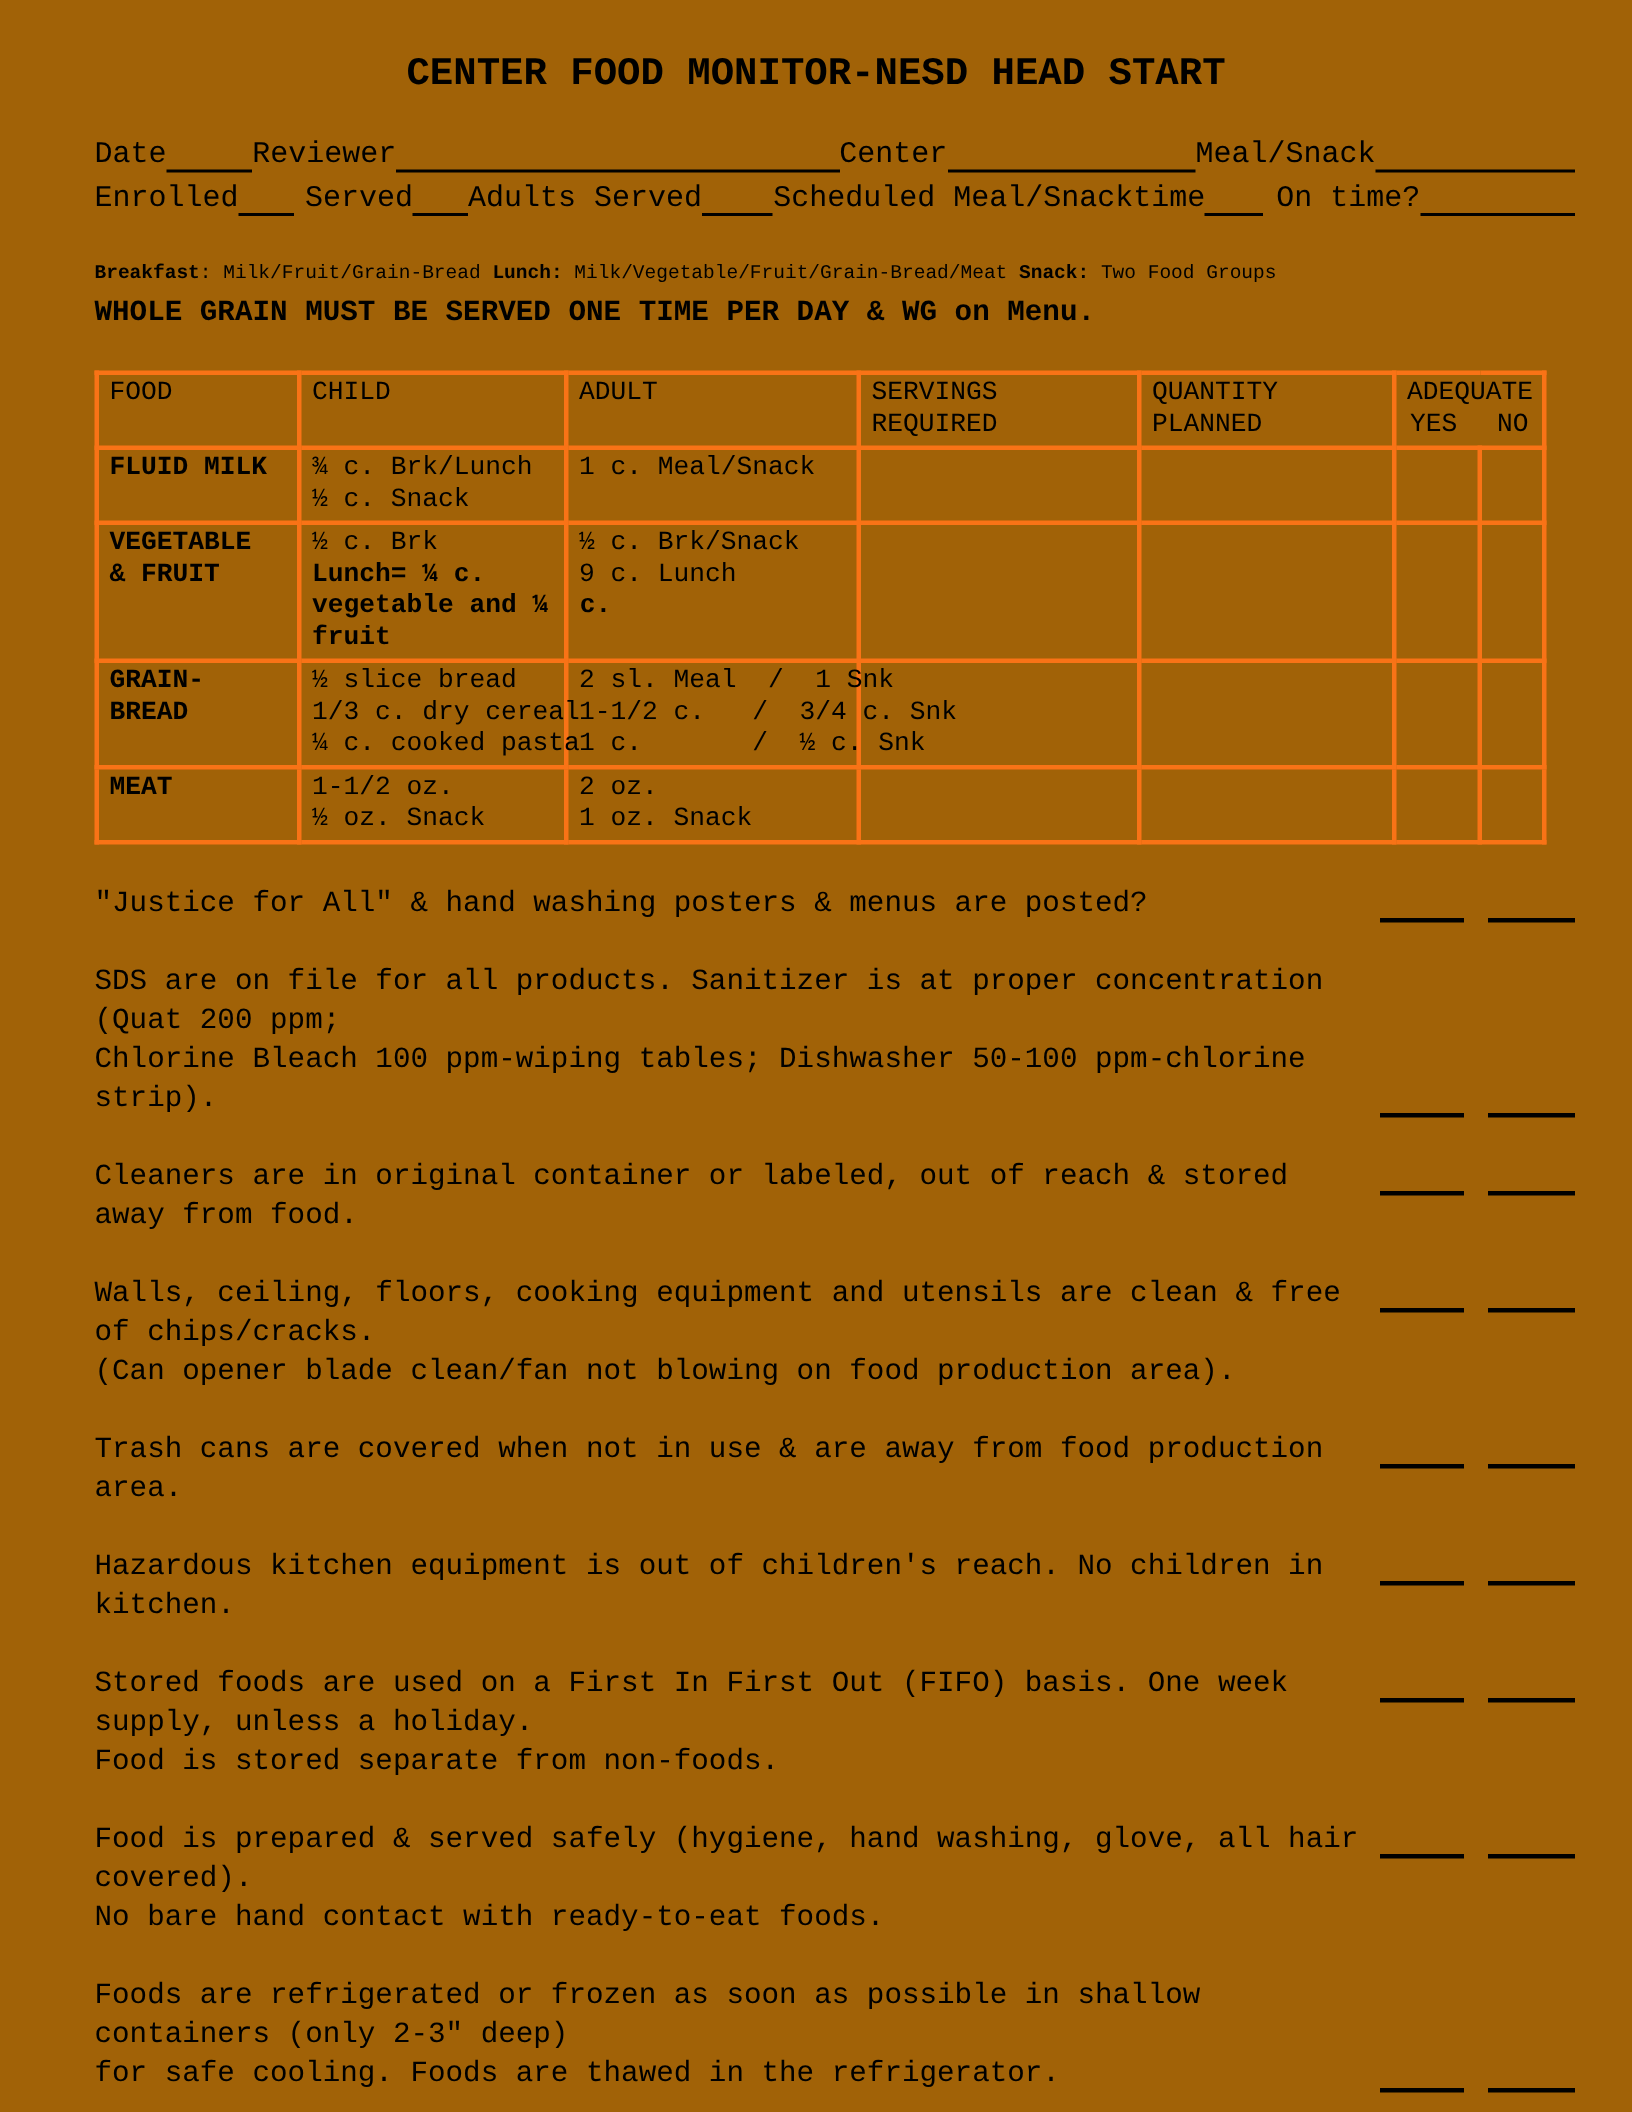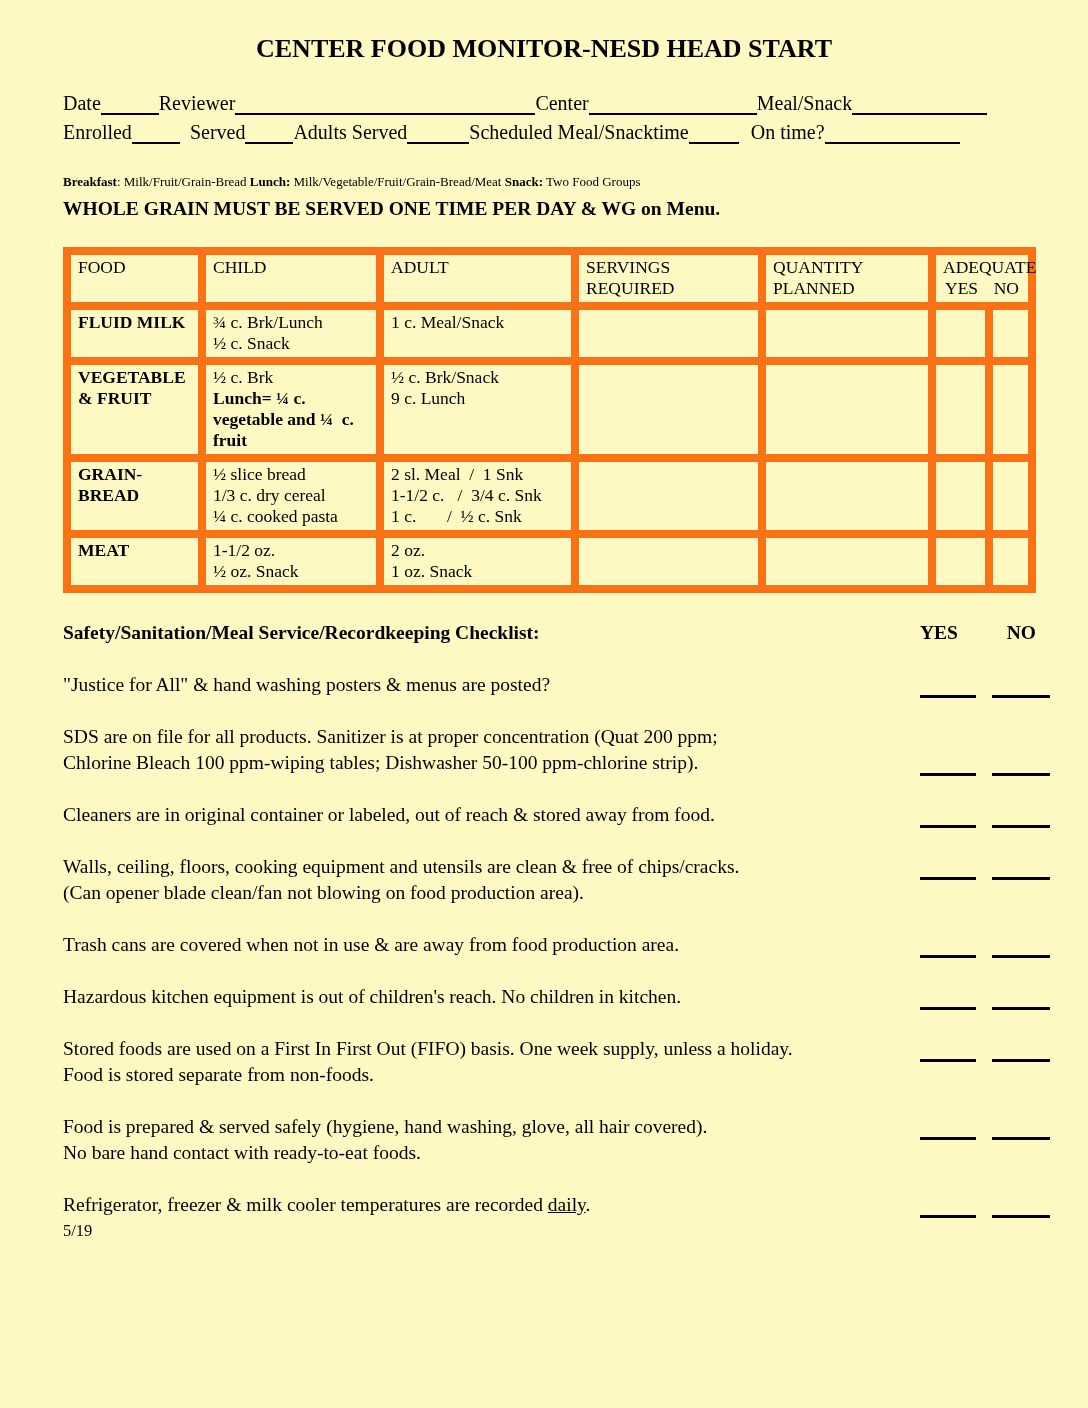--- a/index.html
+++ b/index.html
@@ -1,34 +1,34 @@
 <!DOCTYPE html>
 <html><head>
 <meta charset="utf-8">
 <style>
   html,body{margin:0;padding:0;background:#888;}
   .page{
     width:1088px;height:1408px;box-sizing:border-box;
-    margin:0 auto;background:#fef9c3;color:#000;
+    margin:0 auto;background:#a16207;color:#000;
     padding:34px 38px 0 63px;
-    font-family:Liberation Serif, serif;
+    font-family:Liberation Mono, monospace;
     position:relative;overflow:hidden;
   }
   .title{
     font-size:26px;font-weight:bold;text-align:center;
     margin:0 25px 22px 0;line-height:30px;
   }
   .hdr-line{display:flex;align-items:flex-end;height:29px;font-size:20px;white-space:pre;}
   .fld-label{display:inline-block;}
   .blank{display:inline-block;height:21px;border-bottom:2px solid #000;}
   .gap{display:inline-block;height:1px;}
   .meal-note{font-size:13px;line-height:27px;margin-top:24px;white-space:pre-wrap;}
   .meal-note2{font-size:19.5px;line-height:27px;font-weight:bold;}
   table.food{border-collapse:collapse;margin-top:25px;table-layout:fixed;width:965px;border:3px solid #000;}
-  table.food td{border:8px solid #f97316;vertical-align:top;padding:2px 5px 3px 7px;font-size:17.5px;line-height:21px;}
+  table.food td{border:3px solid #f97316;vertical-align:top;padding:2px 5px 3px 7px;font-size:17.5px;line-height:21px;}
   table.food .cell-line{white-space:pre;}
   .bold{font-weight:bold;}
   .adq-row{display:flex;justify-content:space-between;padding:0 4px 0 2px;}
   .chk-head{display:flex;margin-top:27px;font-weight:bold;font-size:19.5px;line-height:26px;}
   .chk-head-labels{width:130px;flex:0 0 130px;margin-left:auto;display:flex;justify-content:space-between;padding-right:14px;box-sizing:border-box;}
   .chk-item{display:flex;margin-top:26px;}
   .chk-text{flex:1 1 auto;font-size:19.5px;line-height:26px;padding-right:8px;}
   .chk-text .chk-line{white-space:pre-wrap;}
   .chk-blanks{width:130px;flex:0 0 130px;display:flex;justify-content:space-between;align-self:flex-start;}
   .chk-blanks.align-end{align-self:flex-end;}
@@ -156,27 +156,20 @@
             <div class="cell-line">1 oz. Snack</div>
           </td>
           <td></td>
           <td></td>
           <td></td>
           <td></td>
         </tr>
       </tbody>
   </table>
 
-  <div class="chk-head">
-    <div>Safety/Sanitation/Meal Service/Recordkeeping Checklist:</div>
-    <div class="chk-head-labels">
-      <span>YES</span>
-      <span>NO</span>
-    </div>
-  </div>
 
   <div id="checklist">
       <div class="chk-item">
         <div class="chk-text">
           <div class="chk-line">"Justice for All" &amp; hand washing posters &amp; menus are posted?</div>
         </div>
         <div class="chk-blanks">
           <span class="chk-blank yes"></span>
           <span class="chk-blank no"></span>
         </div>
@@ -243,20 +236,30 @@
           <div class="chk-line">Food is prepared &amp; served safely (hygiene, hand washing, glove, all hair covered).</div>
           <div class="chk-line">No bare hand contact with ready-to-eat foods.</div>
         </div>
         <div class="chk-blanks">
           <span class="chk-blank yes"></span>
           <span class="chk-blank no"></span>
         </div>
       </div>
       <div class="chk-item">
         <div class="chk-text">
+          <div class="chk-line">Foods are refrigerated or frozen as soon as possible in shallow containers (only 2-3" deep)</div>
+          <div class="chk-line">for safe cooling. Foods are thawed in the refrigerator.</div>
+        </div>
+        <div class="chk-blanks align-end">
+          <span class="chk-blank yes"></span>
+          <span class="chk-blank no"></span>
+        </div>
+      </div>
+      <div class="chk-item">
+        <div class="chk-text">
           <div class="chk-line"><span>Refrigerator, freezer &amp; milk cooler temperatures are recorded </span><span class="u">daily</span><span>.</span></div>
         </div>
         <div class="chk-blanks">
           <span class="chk-blank yes"></span>
           <span class="chk-blank no"></span>
         </div>
       </div>
     </div>
 
   <div class="footer">5/19</div>

